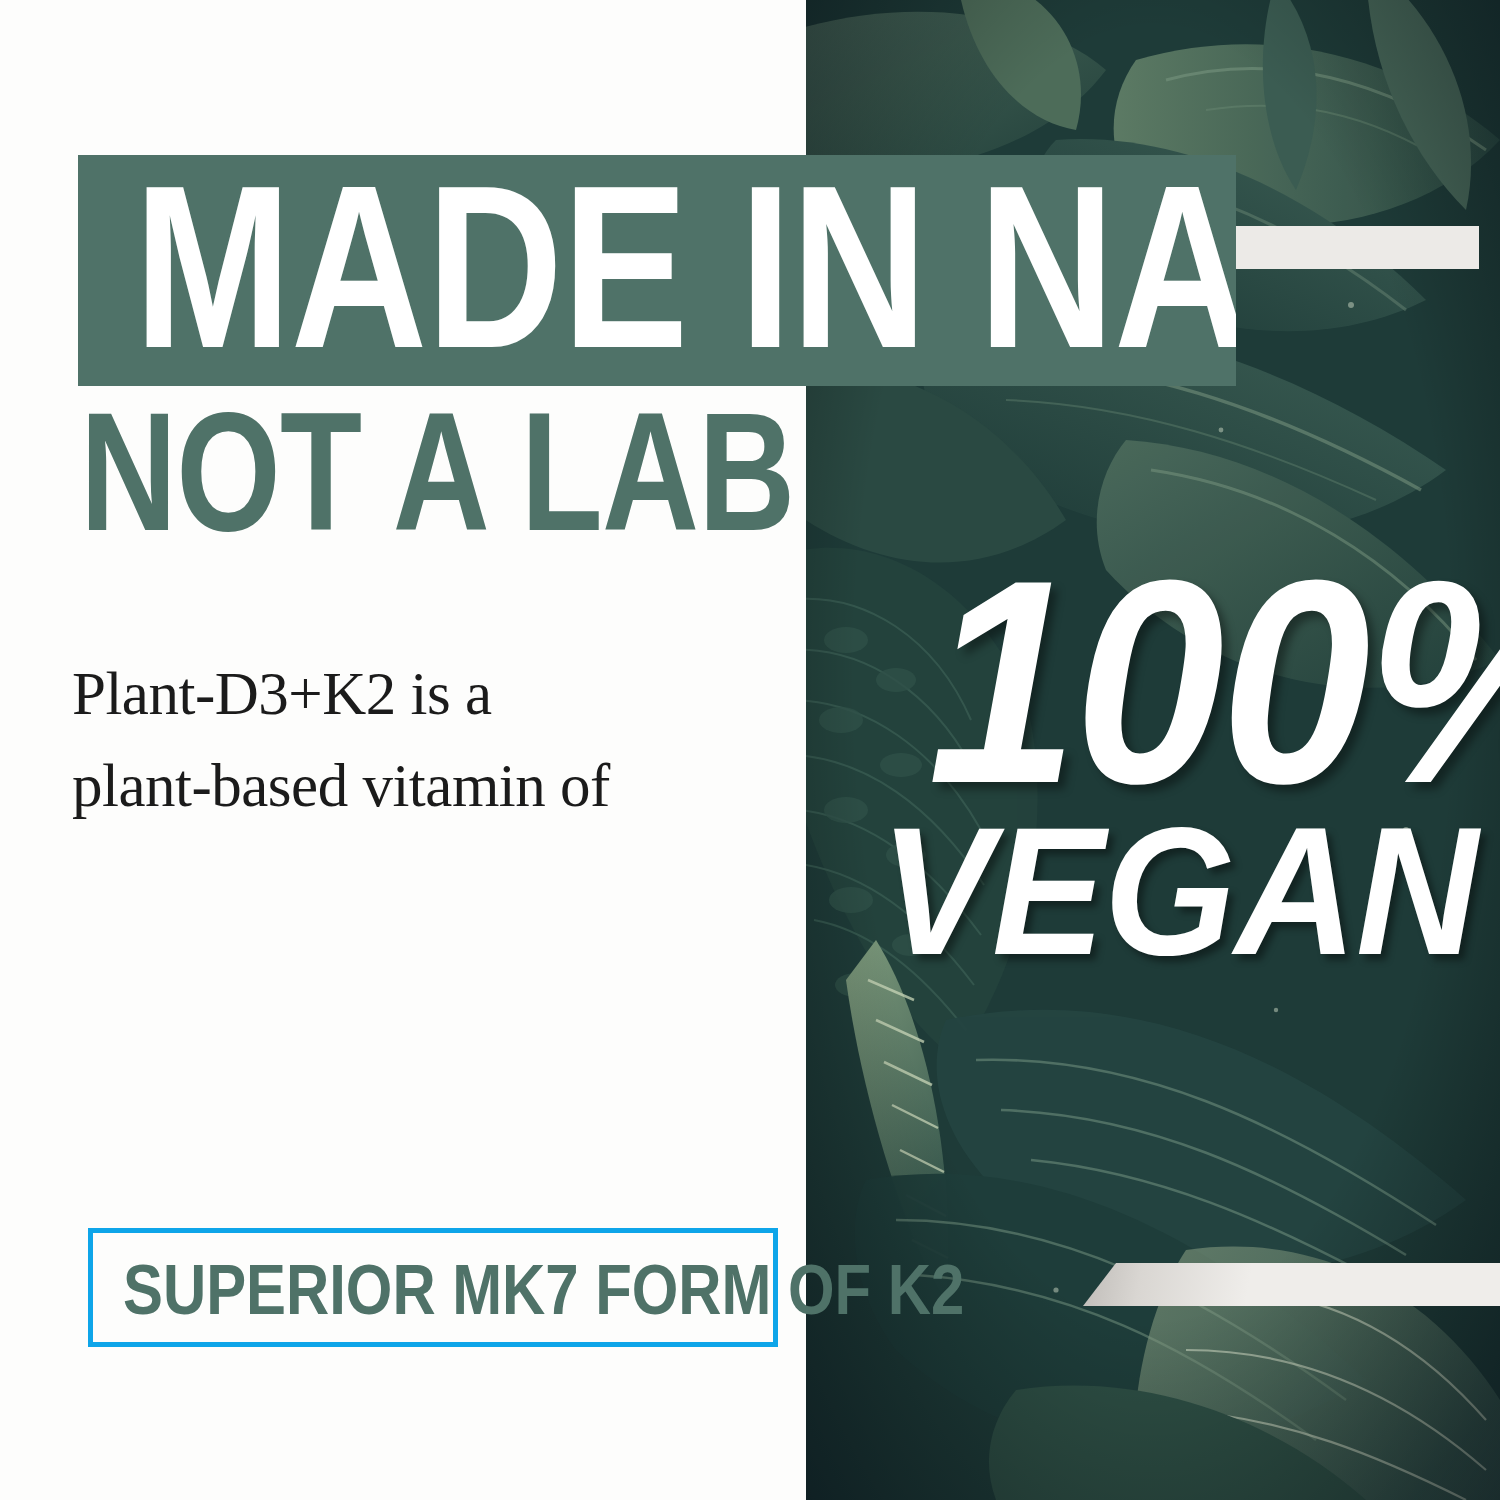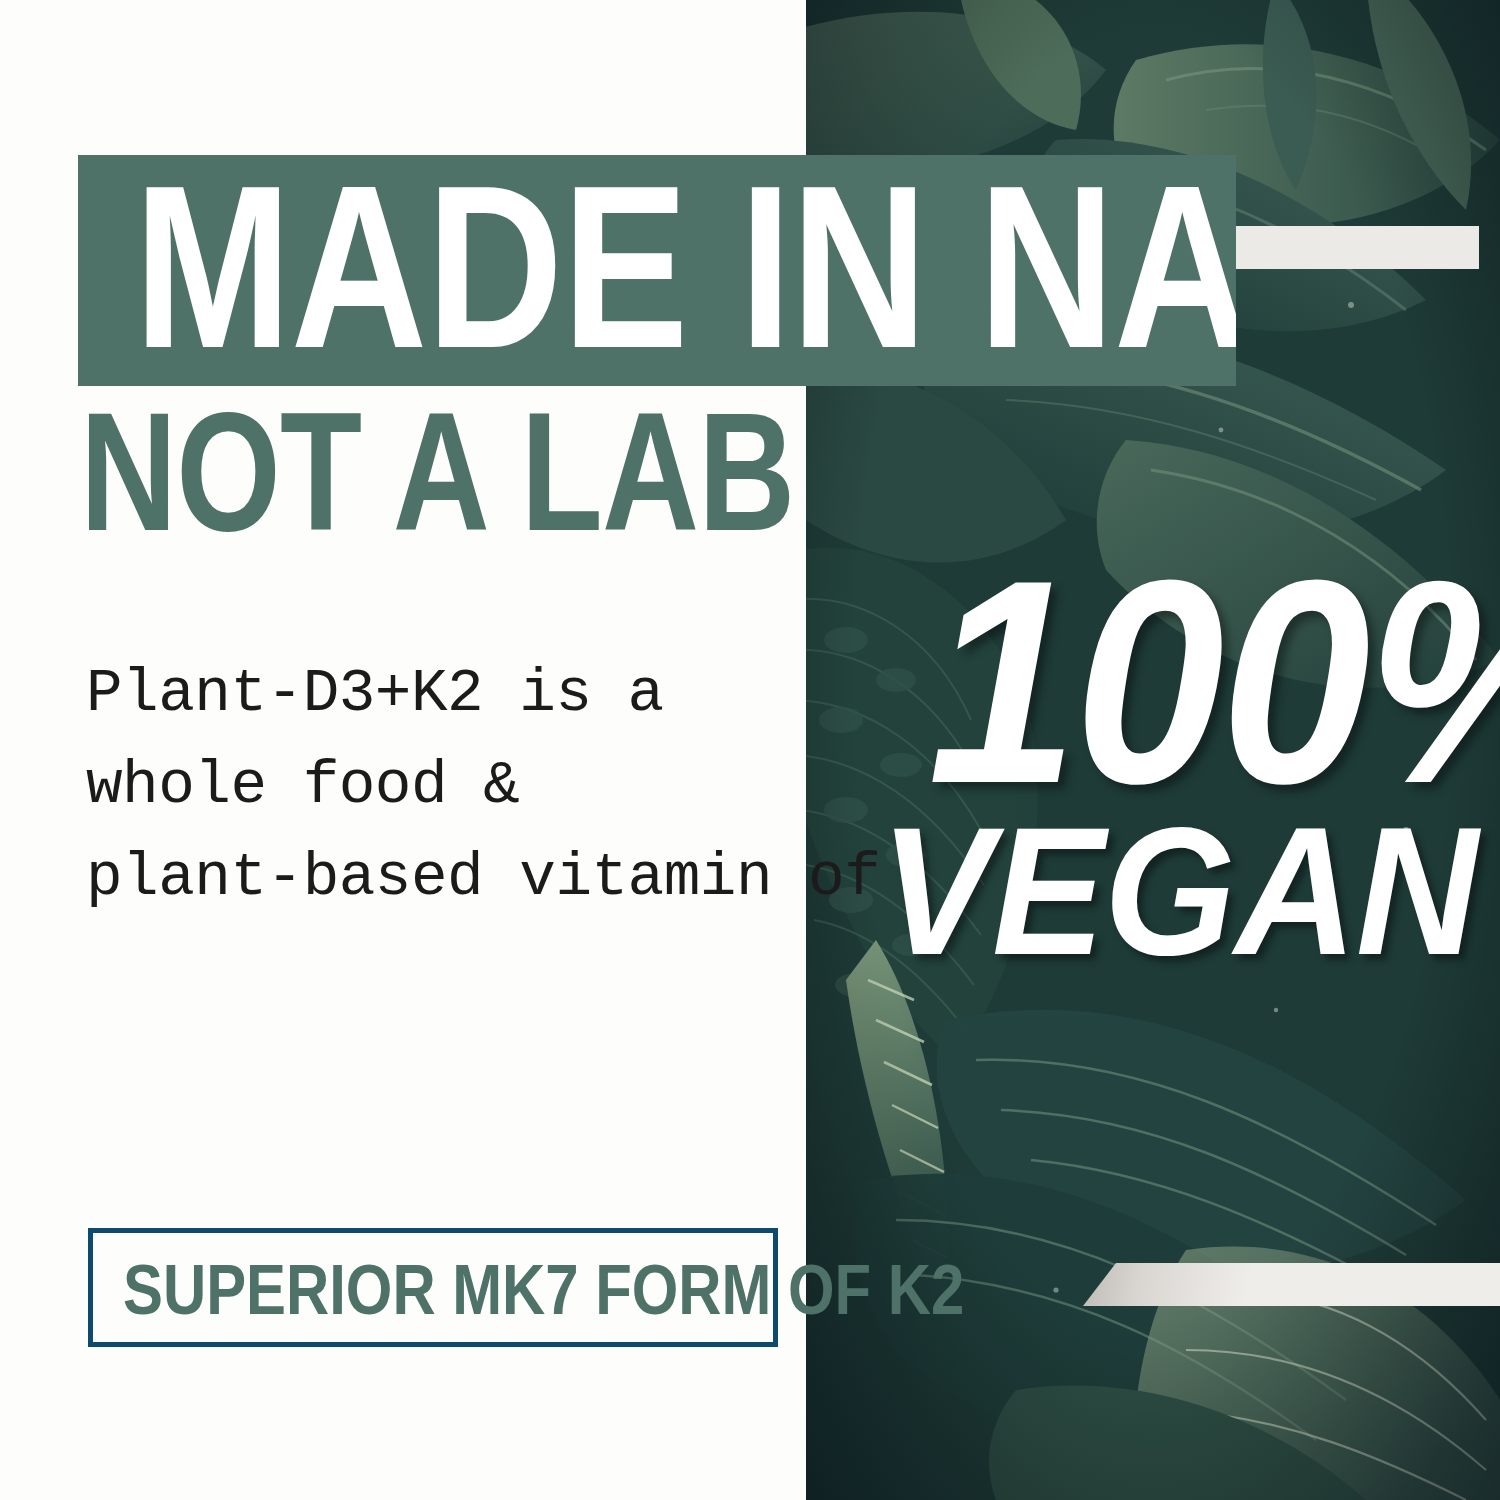--- a/index.html
+++ b/index.html
@@ -66,41 +66,41 @@
     line-height: 180px;
     letter-spacing: -1px;
     white-space: nowrap;
     transform: scaleX(0.80);
     transform-origin: left top;
     z-index: 9;
   }
 
   .body-copy {
     position: absolute;
-    left: 86px;
+    left: 72px;
     top: 648px;
     width: 660px;
     color: #1B1B1B;
-    font-family: Liberation Mono, monospace;
+    font-family: Liberation Serif, serif;
     font-weight: 300;
     font-size: 61px;
     line-height: 92px;
     letter-spacing: -0.5px;
     z-index: 9;
   }
   .body-copy .ln { display: block; white-space: nowrap; }
 
   .k2-box {
     position: absolute;
     left: 88px;
     top: 1228px;
     width: 690px;
     height: 119px;
     box-sizing: border-box;
-    border: 5px solid #0c4a6e;
+    border: 5px solid #0ea5e9;
     background: transparent;
     z-index: 9;
   }
   .k2-box-text {
     position: absolute;
     left: 30px;
     top: 20px;
     color: #4F7268;
     font-family: "Liberation Sans Narrow", "Liberation Sans", sans-serif;
     font-weight: bold;
@@ -319,21 +319,20 @@
   <div class="left-panel"></div>
 
   <div class="headline-banner">
     <div class="headline-banner-text">MADE IN NATURE</div>
   </div>
 
   <div class="subhead">NOT A LAB</div>
 
   <div class="body-copy">
     <span class="ln">Plant-D3+K2 is a</span>
-    <span class="ln">whole food &amp;</span>
     <span class="ln">plant-based vitamin of</span>
   </div>
 
   <div class="k2-box">
     <div class="k2-box-text">SUPERIOR MK7 FORM OF K2</div>
   </div>
 
 </div>
 
 </body></html>

